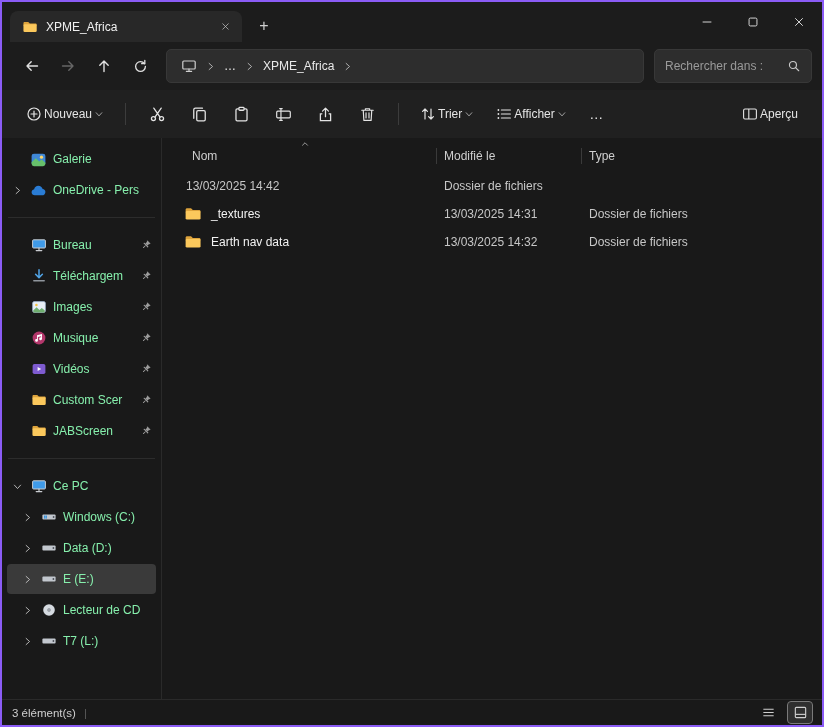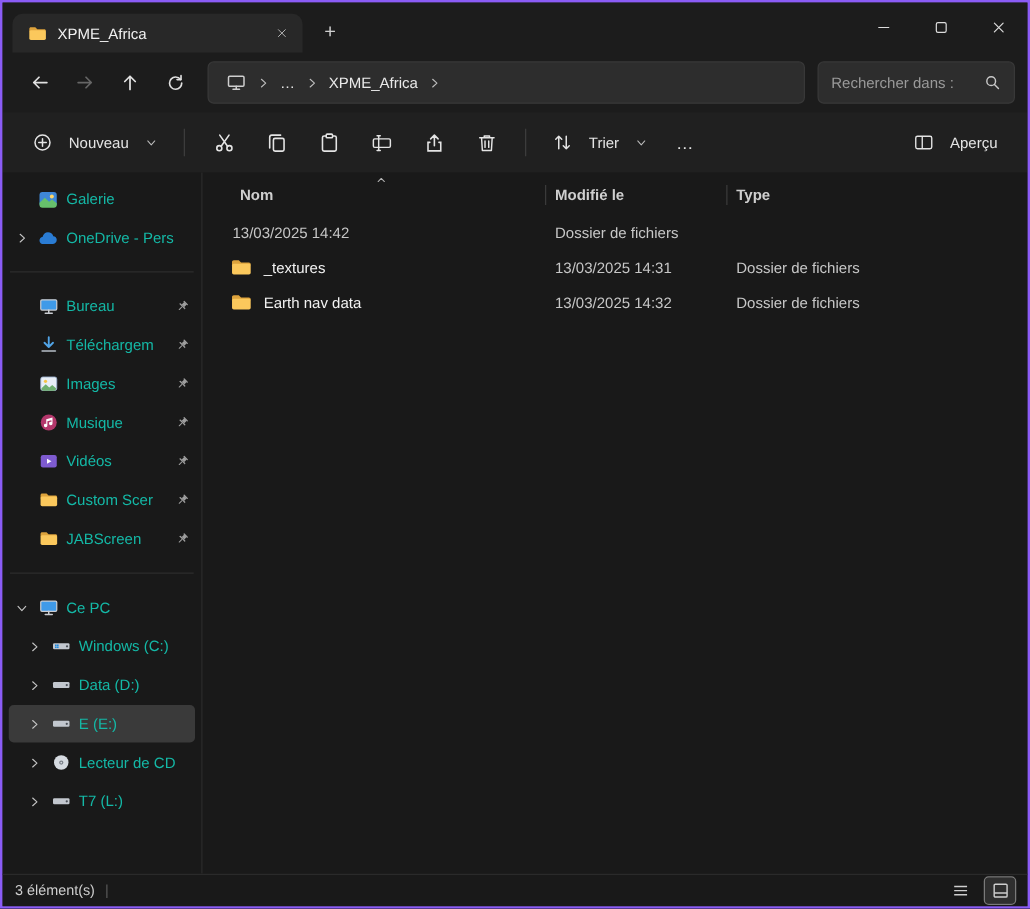--- a/index.html
+++ b/index.html
@@ -39,49 +39,49 @@
   .searchbox {
     width:158px; height:34px; background:#2d2d2d; border:1px solid #383838; border-radius:5px;
     display:flex; align-items:center; padding:0 10px; gap:6px; flex:none;
   }
   .searchbox input { flex:1; min-width:0; background:transparent; border:none; outline:none; color:#e8e8e8; font-family:"Liberation Sans", sans-serif; font-size:12px; }
   .searchbox input::placeholder { color:#9a9a9a; }
   .search-ic { color:#c9c9c9; }
 
   
   .toolbar { height:48px; flex:none; display:flex; align-items:center; padding:0 14px; background:#202020; gap:2px; }
-  .tb-btn { height:34px; border:none; background:transparent; color:#e4e4e4; border-radius:5px; display:flex; align-items:center; gap:13px; padding:0 10px; font-size:12px; font-family:"Liberation Sans", sans-serif; cursor:pointer; flex:none; }
+  .tb-btn { height:34px; border:none; background:transparent; color:#e4e4e4; border-radius:5px; display:flex; align-items:center; gap:2px; padding:0 10px; font-size:12px; font-family:"Liberation Sans", sans-serif; cursor:pointer; flex:none; }
   .tb-ico { width:40px; padding:0; justify-content:center; }
   .tb-sep { width:1px; height:22px; background:#3c3c3c; margin:0 9px; flex:none; }
   .chev-down { color:#bdbdbd; }
   .tb-more { width:36px; justify-content:center; font-size:14px; letter-spacing:1px; }
   .tb-spacer { flex:1; }
 
   
   .content { flex:1; min-height:0; display:flex; background:#191919; }
 
   
   .sidebar { width:160px; flex:none; border-right:1px solid #2a2a2a; padding-top:5px; overflow:hidden; }
   .side-item {
     height:30px; margin:1px 5px; padding:0 4px; border-radius:4px;
-    display:flex; align-items:center; gap:6px; color:#14b8a6; cursor:pointer; white-space:nowrap;
+    display:flex; align-items:center; gap:6px; color:#86efac; cursor:pointer; white-space:nowrap;
   }
   .side-item.selected { background:#3a3a3a; }
   .side-item .chev { width:13px; color:#c5c5c5; display:flex; justify-content:center; flex:none; }
   .side-item .icn { width:17px; height:17px; flex:none; }
   .side-item .lbl { flex:1; overflow:hidden; text-overflow:clip; font-size:12px; }
   .side-item .pin { width:13px; color:#9f9f9f; flex:none; }
   .side-item.child { padding-left:14px; }
   .side-div { height:1px; background:#2c2c2c; margin:12px 6px; }
   .rot90 { transform:rotate(90deg); }
 
   
   .main { flex:1; min-width:0; display:flex; flex-direction:column; padding-left:16px; position:relative; }
   .sort-caret { position:absolute; top:1px; left:138px; color:#b5b5b5; }
-  .flist-header { display:grid; grid-template-columns:258px 145px 122px 1fr; height:32px; align-items:center; color:#cfcfcf; margin-top:2px;font-weight:bold; }
+  .flist-header { display:grid; grid-template-columns:258px 145px 122px 1fr; height:32px; align-items:center; color:#cfcfcf; margin-top:2px; }
   .hcell { position:relative; padding-left:8px; font-size:12px; cursor:pointer; height:100%; display:flex; align-items:center; }
   .hcell:not(:first-child)::before { content:''; position:absolute; left:0; top:8px; bottom:8px; width:1px; background:#3a3a3a; }
   .hcell.first { padding-left:14px; }
   .frow { display:grid; grid-template-columns:258px 145px 122px 1fr; height:28px; align-items:center; border-radius:4px; cursor:default; }
   .fcell { font-size:12px; color:#c7c7c7; padding-left:8px; white-space:nowrap; overflow:hidden; }
   .fcell.name { display:flex; align-items:center; gap:9px; color:#f2f2f2; padding-left:6px; }
   .fcell.name .icn { width:18px; height:18px; flex:none; }
 
   
   .statusbar { height:26px; flex:none; background:#191919; border-top:1px solid #2a2a2a; display:flex; align-items:center; padding:0 10px; gap:8px; color:#cfcfcf; font-size:11.5px; }
@@ -397,20 +397,33 @@
         </span>
       </button>
     <div class="tb-sep"></div>
     <button class="tb-btn">
       <span class="ic">
           <svg width="16" height="16">
             <use href="#sym-sort"></use>
           </svg>
         </span>
       <span>Trier</span>
+      <span class="ic chev-down rot90">
+          <svg width="10" height="10">
+            <use href="#sym-chev"></use>
+          </svg>
+        </span>
+    </button>
+    <button class="tb-btn">
+      <span class="ic">
+          <svg width="16" height="16">
+            <use href="#sym-viewlist"></use>
+          </svg>
+        </span>
+      <span>Afficher</span>
       <span class="ic chev-down rot90">
           <svg width="10" height="10">
             <use href="#sym-chev"></use>
           </svg>
         </span>
     </button>
     <button class="tb-btn tb-more">…</button>
     <div class="tb-spacer"></div>
     <button class="tb-btn">
       <span class="ic">

